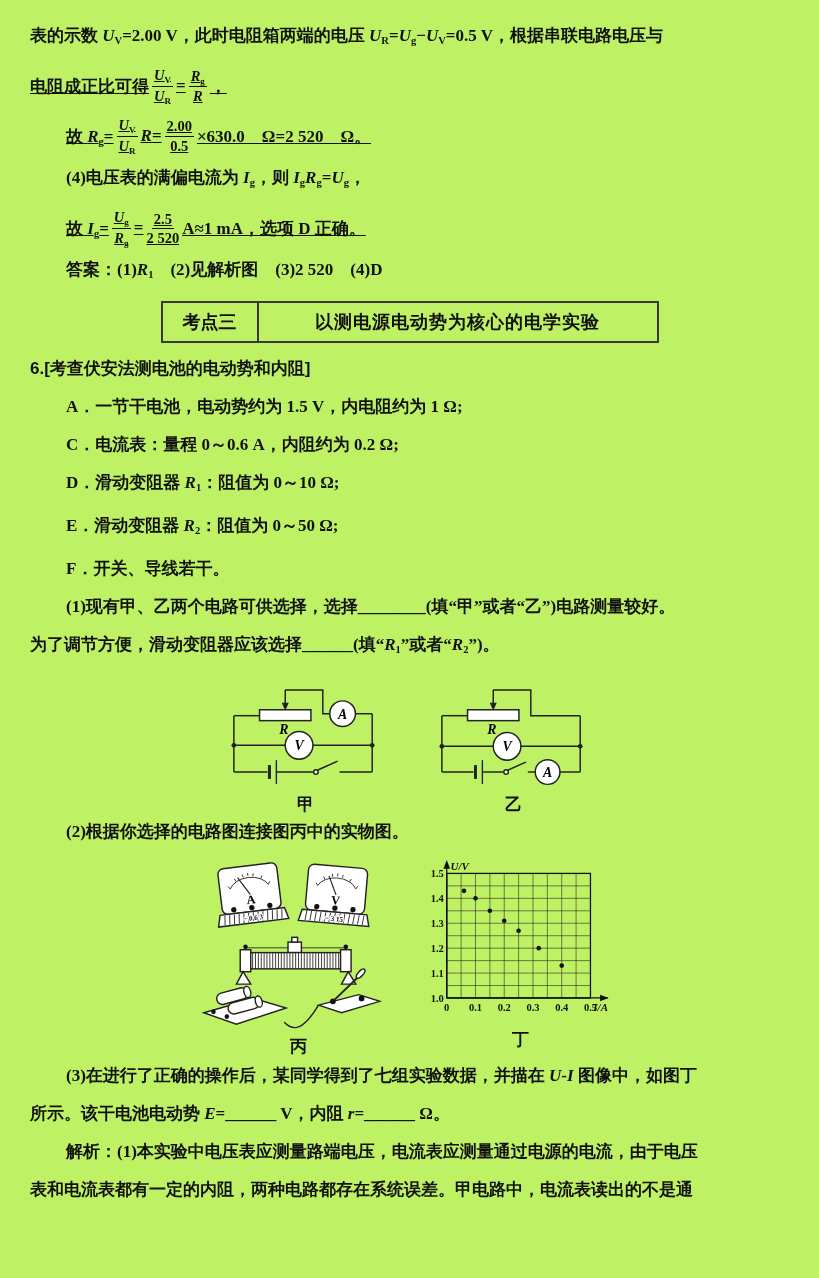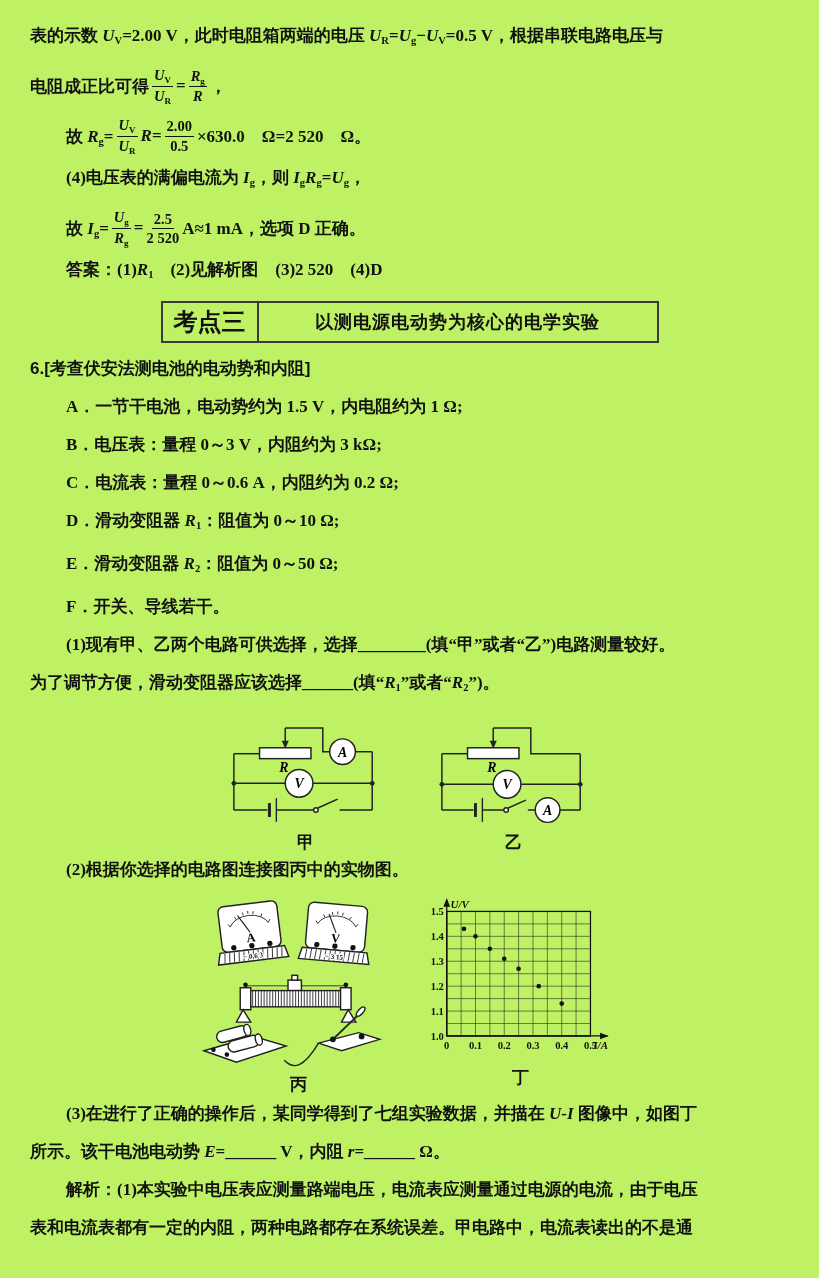--- a/index.html
+++ b/index.html
@@ -1,32 +1,32 @@
 <!DOCTYPE html>
 <html><head>
 <meta charset="utf-8">
 <style>
   html,body{margin:0;padding:0;background:#fff;}
   .page{position:relative;width:819px;height:1278px;box-sizing:border-box;
         padding:24px 30px 0 30px;overflow:hidden;background:#bef264;color:#111;
         font-family:"Liberation Serif",serif;}
   .t{font-size:17px;line-height:23px;margin:0 0 15px 0;font-weight:700;}
   .ind{padding-left:36px;}
-  .fl{display:flex;align-items:center;margin:12px 0 11px 0;font-size:17px;font-weight:700;}
+  .fl{display:flex;align-items:center;margin:12px 0 11px 0;font-size:17px;font-weight:700;text-decoration:underline;}
   .frac{display:inline-flex;flex-direction:column;align-items:center;margin:0 3px;
         font-size:14.5px;line-height:1.12;}
   .frac .fn{border-bottom:1.6px solid #111;padding:0 2px 1px 2px;}
   .frac .fd{padding-top:1px;}
   sub{font-size:0.62em;vertical-align:-0.28em;}
   i{font-style:italic;}
   .black{font-family:"Liberation Sans",sans-serif;font-weight:900;}
   .kd-box{display:flex;width:494px;height:38px;margin:8px auto 14px auto;
           border:2px solid #3a3a3a;align-items:stretch;}
   .kd-badge{width:94px;display:flex;align-items:center;justify-content:center;
-            border-right:2px solid #3a3a3a;font-size:24px;font-weight:900;
+            border-right:2px solid #3a3a3a;font-size:18px;font-weight:900;
             font-family:"Liberation Sans",sans-serif;}
   .kd-title{flex:1;display:flex;align-items:center;justify-content:center;
             font-size:18px;font-weight:700;letter-spacing:1px;
             font-family:"Liberation Sans",sans-serif;}
   .circuits{display:flex;justify-content:center;gap:40px;margin:2px 0 4px 0;}
   .circ{text-align:center;}
   .fig-label{font-size:17px;font-weight:700;margin-top:1px;text-align:center;}
   .figs{display:flex;justify-content:center;align-items:flex-start;gap:16px;margin:2px 0 6px 0;}
   svg text{font-family:"Liberation Serif",serif;}
   svg .wire{stroke:#222;stroke-width:1.5;fill:none;}
@@ -91,21 +91,20 @@
   </p>
 
   <div class="kd-box">
     <div class="kd-badge">考点三</div>
     <div class="kd-title">以测电源电动势为核心的电学实验</div>
   </div>
 
   <p class="t black">6.[考查伏安法测电池的电动势和内阻]</p>
 
   <p class="t ind">A．一节干电池，电动势约为 1.5 V，内电阻约为 1 Ω;</p>
-  <p class="t ind">B．电压表：量程 0～3 V，内阻约为 3 kΩ;</p>
   <p class="t ind">C．电流表：量程 0～0.6 A，内阻约为 0.2 Ω;</p>
   <p class="t ind">D．滑动变阻器 <i>R</i><sub>1</sub>：阻值为 0～10 Ω;</p>
   <p class="t ind">E．滑动变阻器 <i>R</i><sub>2</sub>：阻值为 0～50 Ω;</p>
   <p class="t ind">F．开关、导线若干。</p>
 
   <p class="t ind">(1)现有甲、乙两个电路可供选择，选择________(填“甲”或者“乙”)电路测量较好。</p>
   <p class="t">为了调节方便，滑动变阻器应该选择______(填“<i>R</i><sub>1</sub>”或者“<i>R</i><sub>2</sub>”)。</p>
 
   <div class="circuits">
     <div class="circ">

